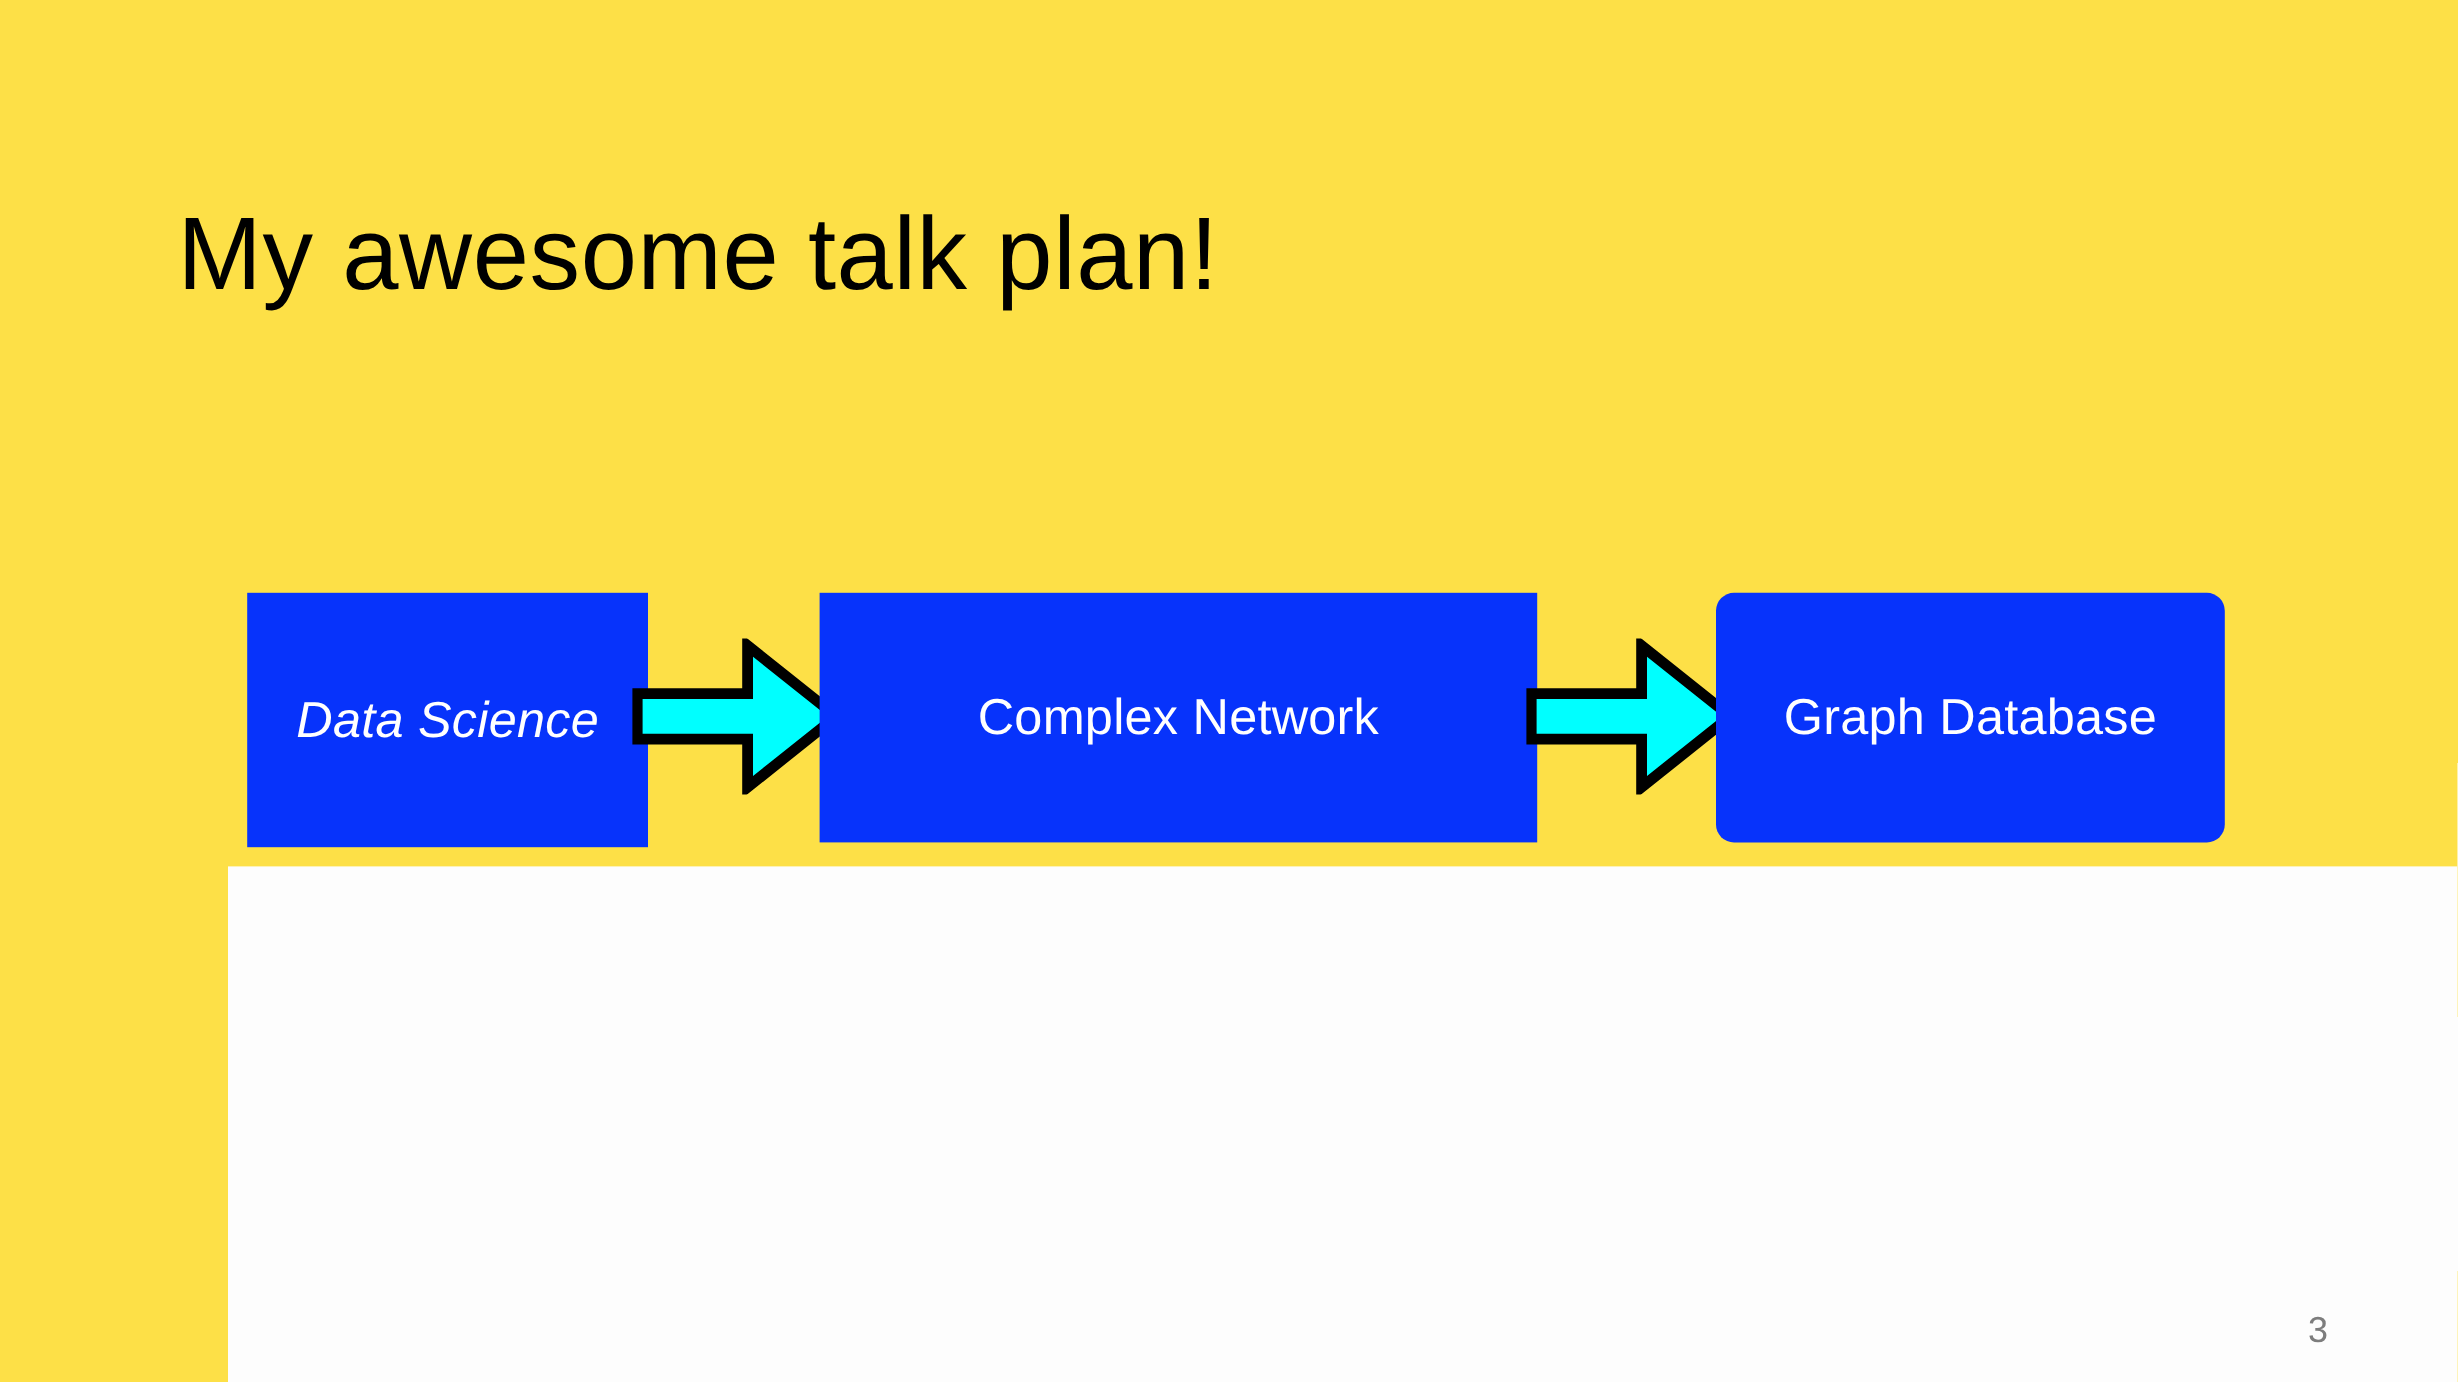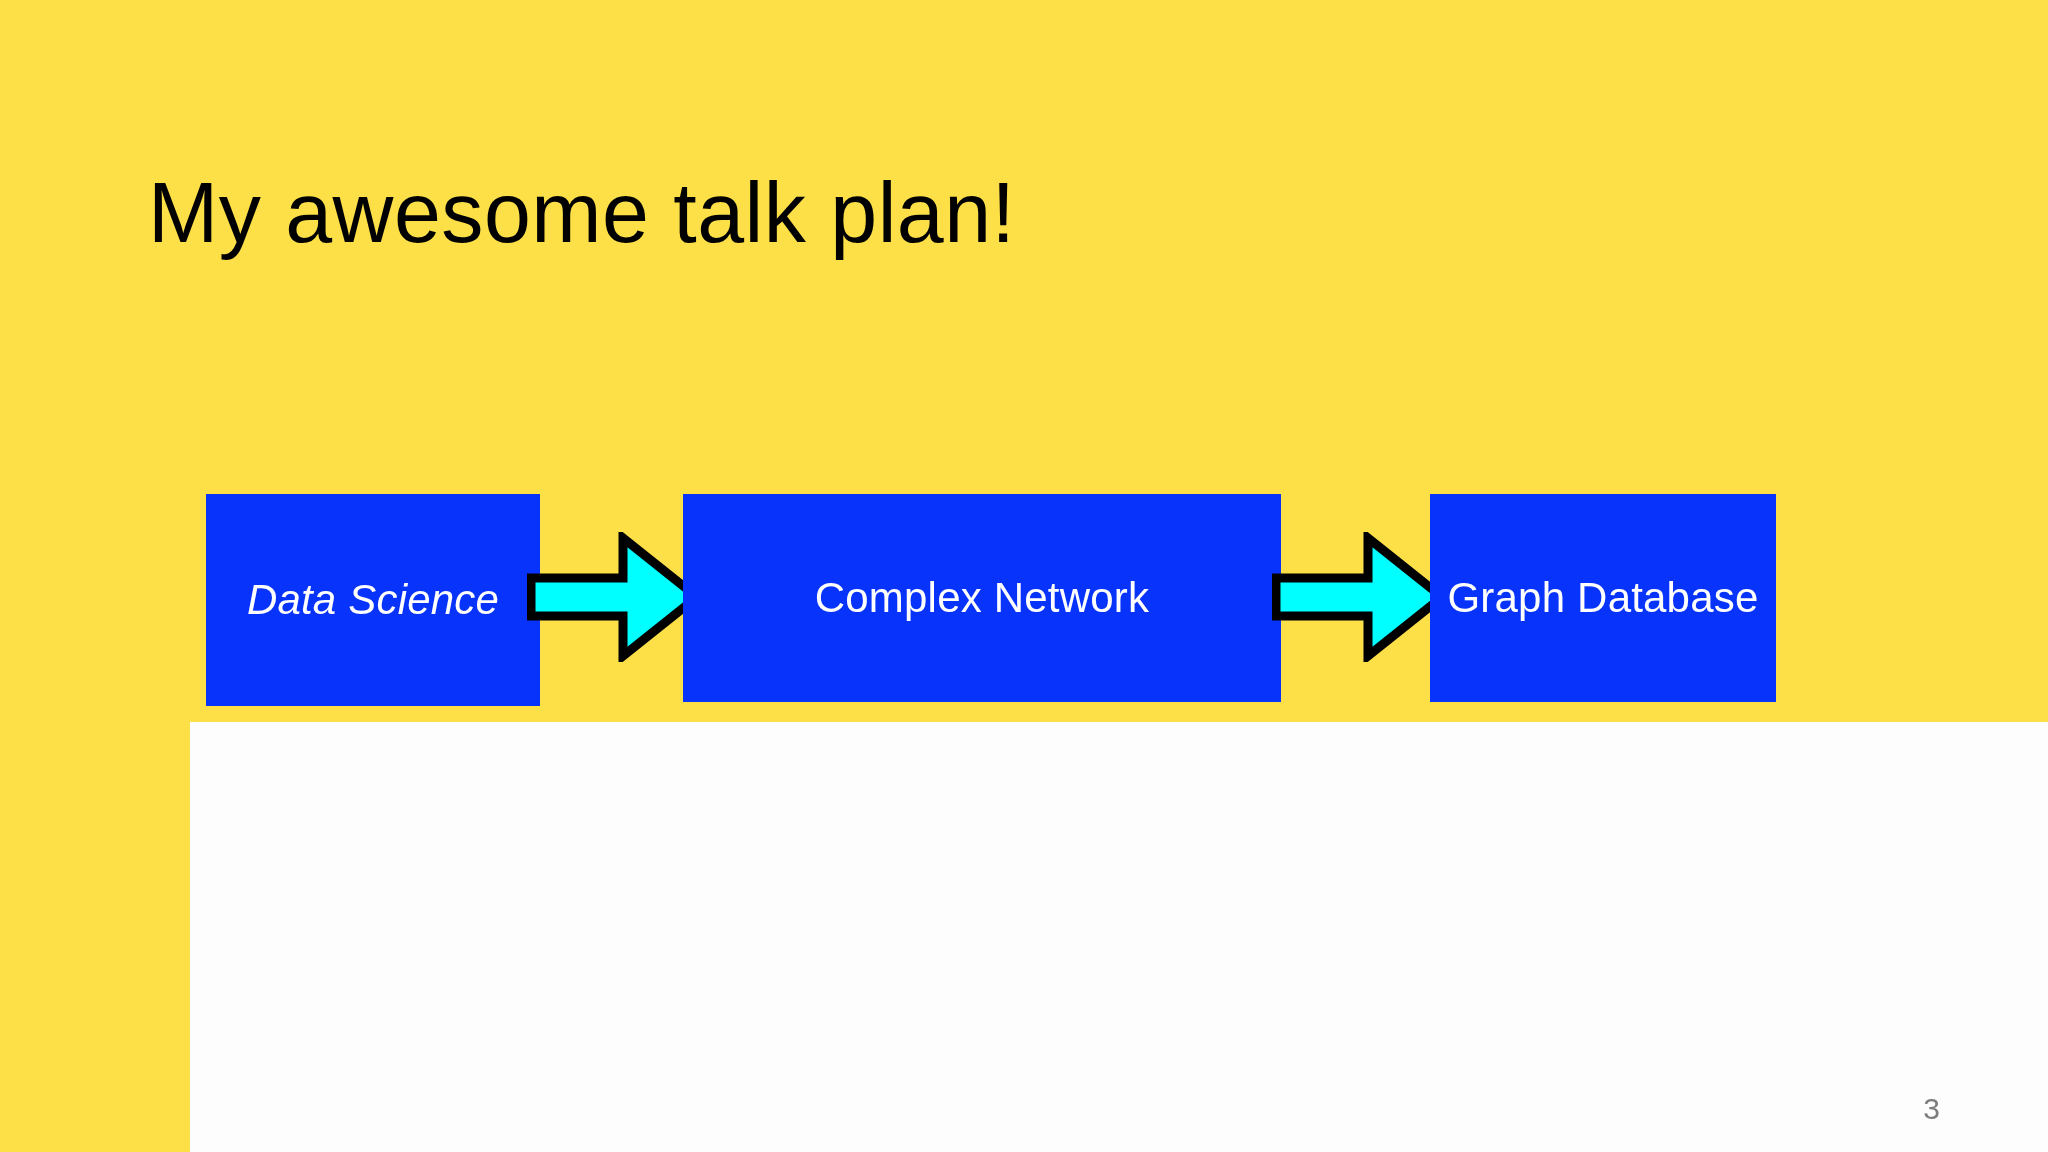--- a/index.html
+++ b/index.html
@@ -75,22 +75,23 @@
   }
   #box-complex-network {
     left: 683px;
     top: 494px;
     width: 598px;
     height: 208px;
   }
   #box-graph-database {
     left: 1430px;
     top: 494px;
-    width: 346px;
+    width: 424px;
     height: 208px;
+    border-radius: 15px;
   }
   .arrow-wrap {
     position: absolute;
     top: 532px;
     height: 130px;
   }
   #arrow-1 { left: 527px; width: 175px; }
   #arrow-2 { left: 1272px; width: 175px; }
   .arrow-wrap svg { display: block; width: 100%; height: 100%; }
   .page-number {

